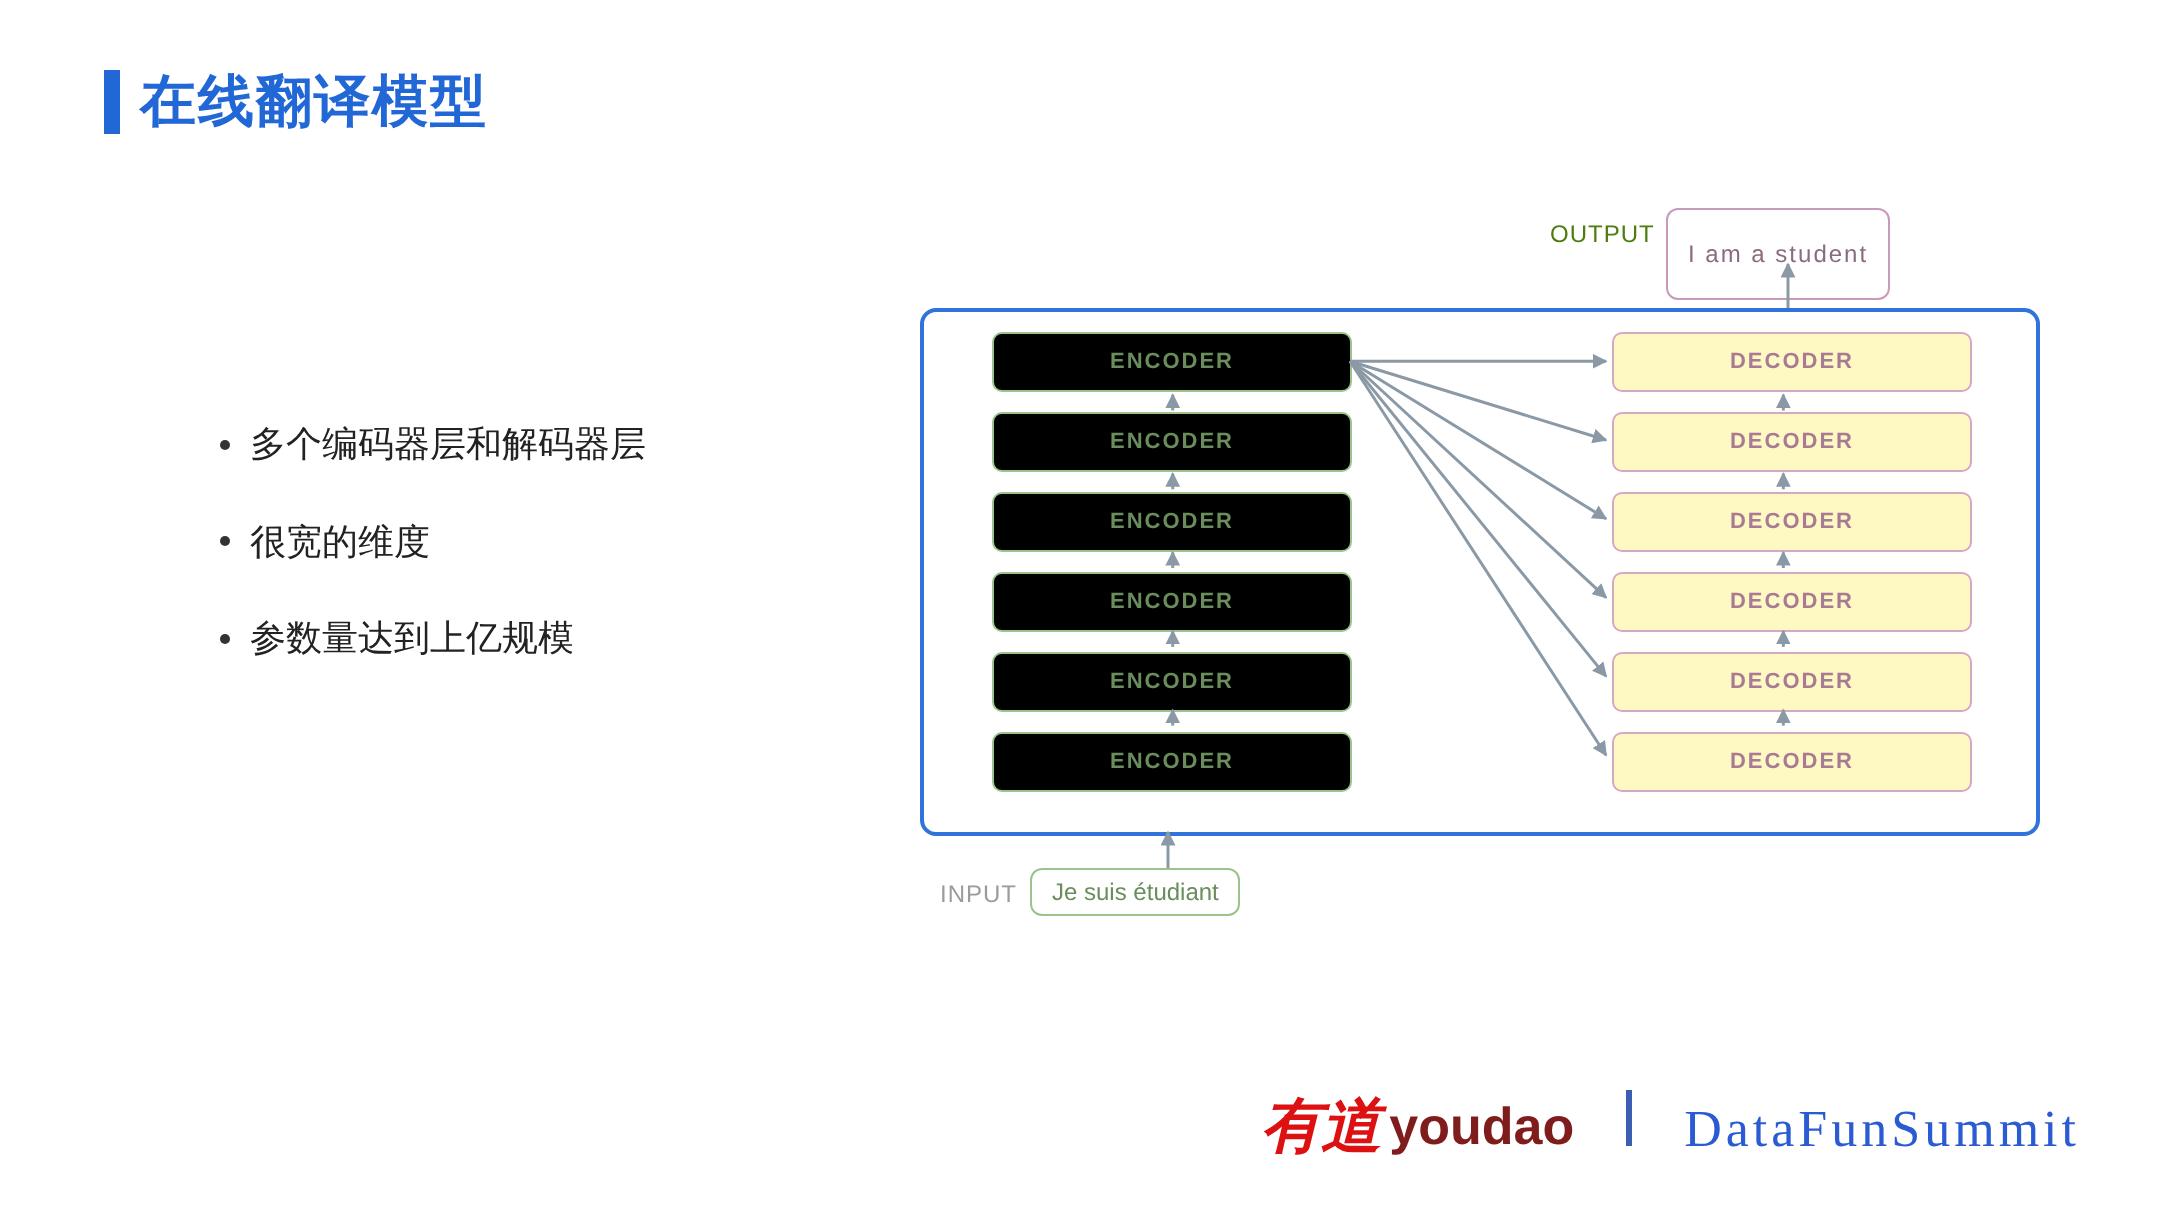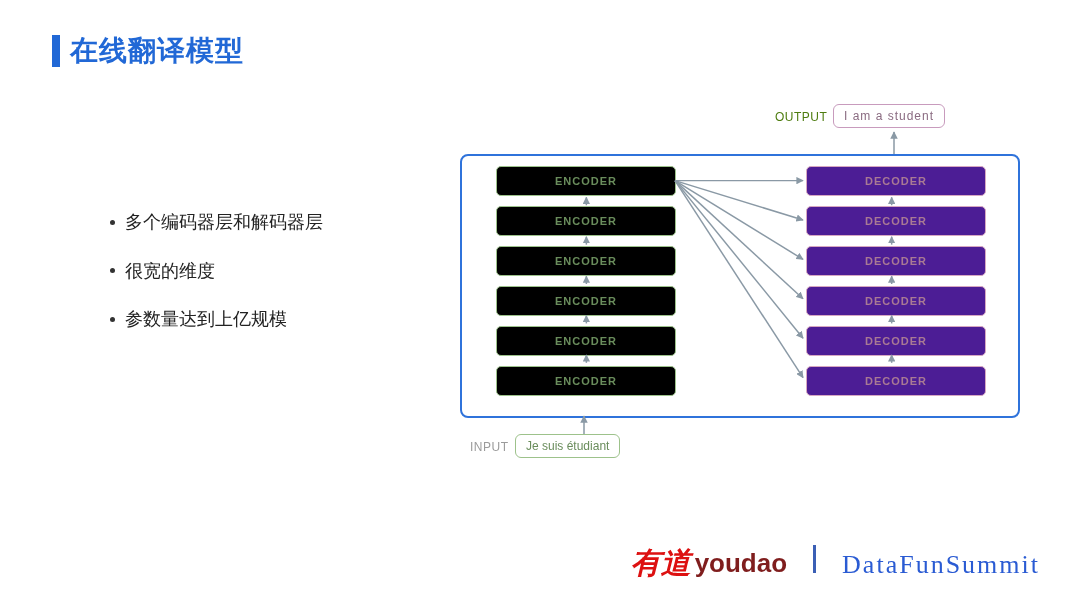--- a/index.html
+++ b/index.html
@@ -63,21 +63,21 @@
       font-size: 12px;
       color: #4d7c0f;
       letter-spacing: .5px;
     }
     .output-box {
       position: absolute;
       top: -6px;
       left: 388px;
       border: 1.5px solid #c89bbd;
       border-radius: 6px;
-      padding: 4px 10px;
+      padding: 15px 10px;
       font-size: 12px;
       color: #8a6b81;
       background: #fff;
       letter-spacing: 1px;
       white-space: nowrap;
     }
     .main-frame {
       position: absolute;
       top: 44px;
       left: 15px;
@@ -104,21 +104,21 @@
       font-size: 11px;
       letter-spacing: 1px;
       font-weight: 600;
     }
     .enc {
       background: #000000;
       border: 1.5px solid #9dc28b;
       color: #6a8d5c;
     }
     .dec {
-      background: #4c1d95;
+      background: #fef9c3;
       border: 1.5px solid #d7a8c1;
       color: #a97a94;
       text-align: center;
     }
     .input-label {
       position: absolute;
       top: 330px;
       left: 25px;
       font-size: 12px;
       color: #9b9b9b;

